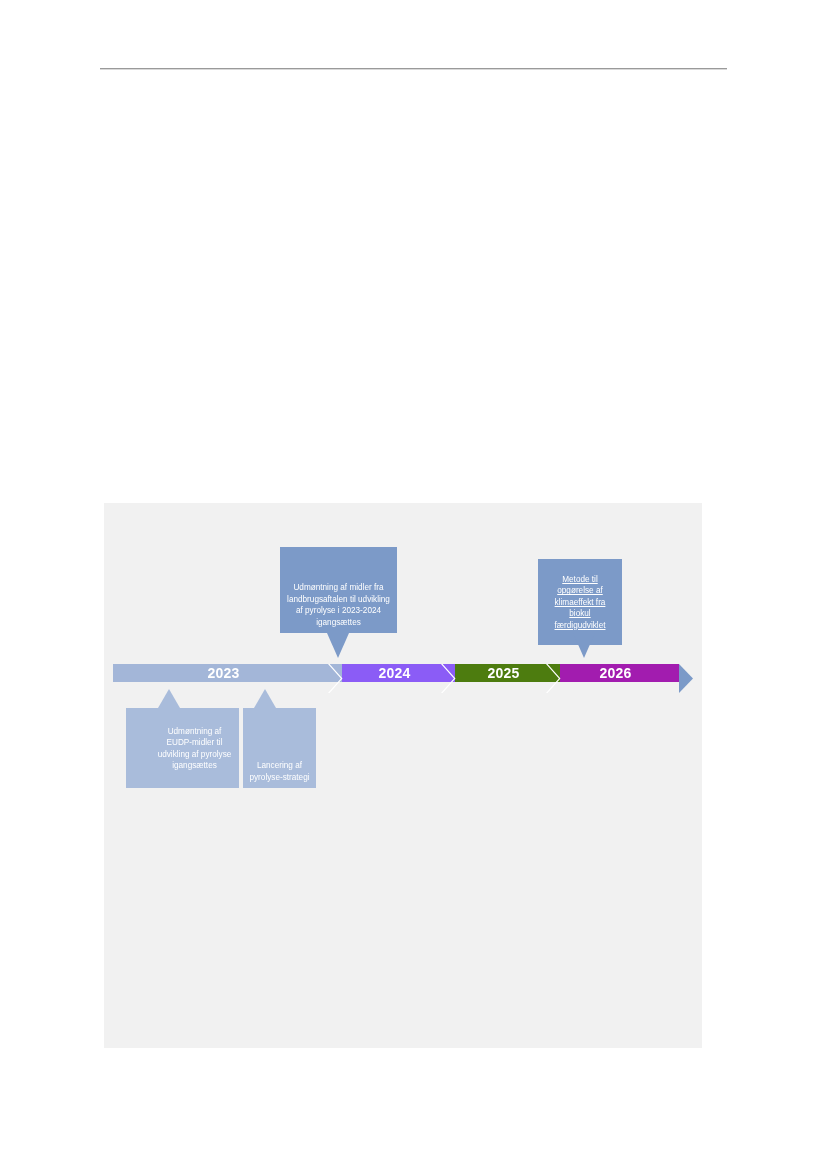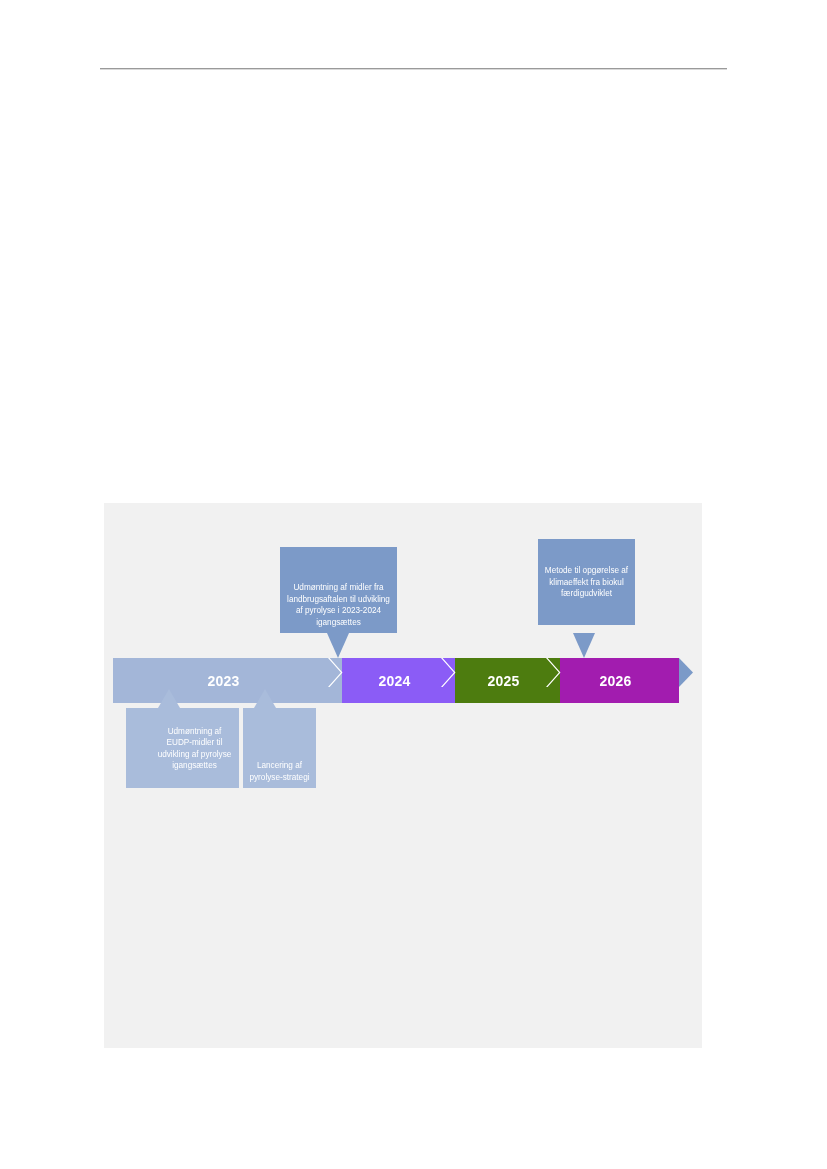--- a/index.html
+++ b/index.html
@@ -34,23 +34,23 @@
     top: 503px;
     width: 598px;
     height: 545px;
     background: #f1f1f1;
   }
 
   
   #timeline-band {
     position: absolute;
     left: 9px;     
-    top: 155px;    
+    top: 161px;    
     width: 580px;  
-    height: 45px;
+    height: 18px;
     display: flex;
     justify-content: flex-end;
   }
   .segment {
     position: relative;
     height: 100%;
     display: flex;
     align-items: center;
     justify-content: center;
   }
@@ -134,26 +134,27 @@
     justify-content: center;
   }
   #pointer-landbrugsaftale {
     left: 223px;
     top: 130px;
     border-top: 25px solid #7c9ac8;
   }
 
   #callout-metode {
     left: 434px;  
-    top: 36px;
-    width: 97px;
+    top: 56px;
+    width: 84px;
     height: 86px;
     display: flex;
     align-items: center;
     justify-content: center;
+    text-decoration: underline;
   }
   #pointer-metode {
     left: 469px;
     top: 130px;
     border-top: 25px solid #7c9ac8;
   }
 
   #callout-eudp {
     left: 22px;   
     top: 205px;   

